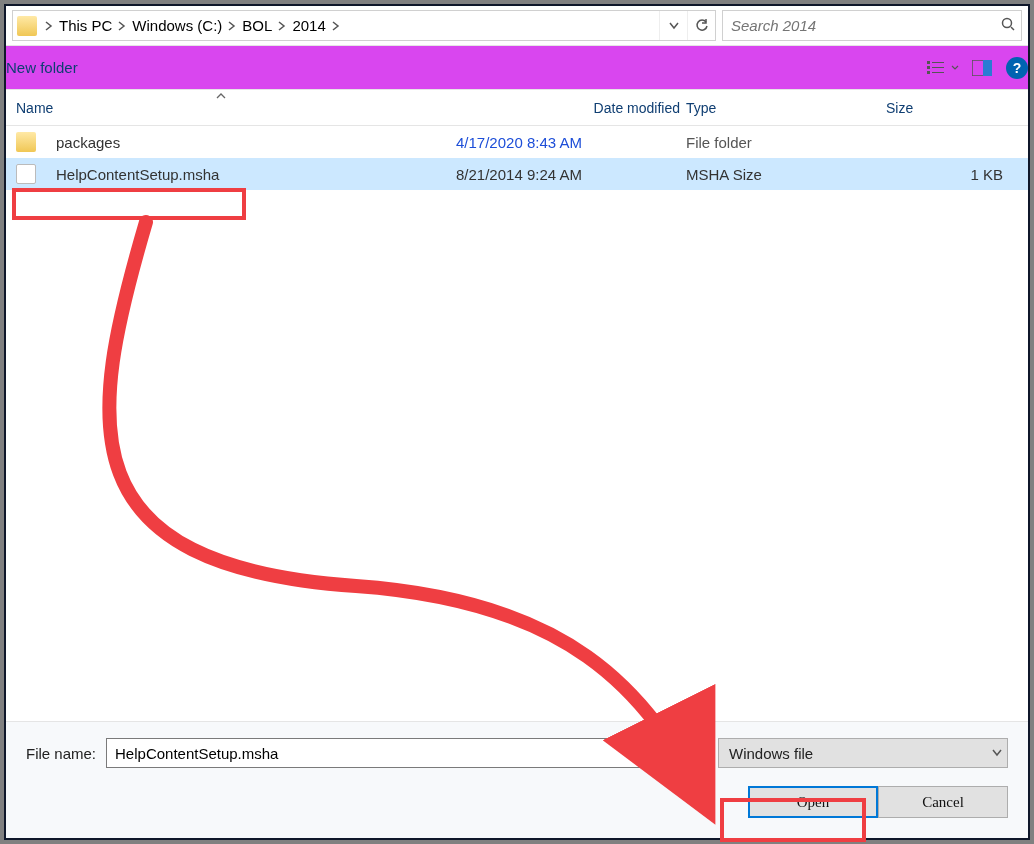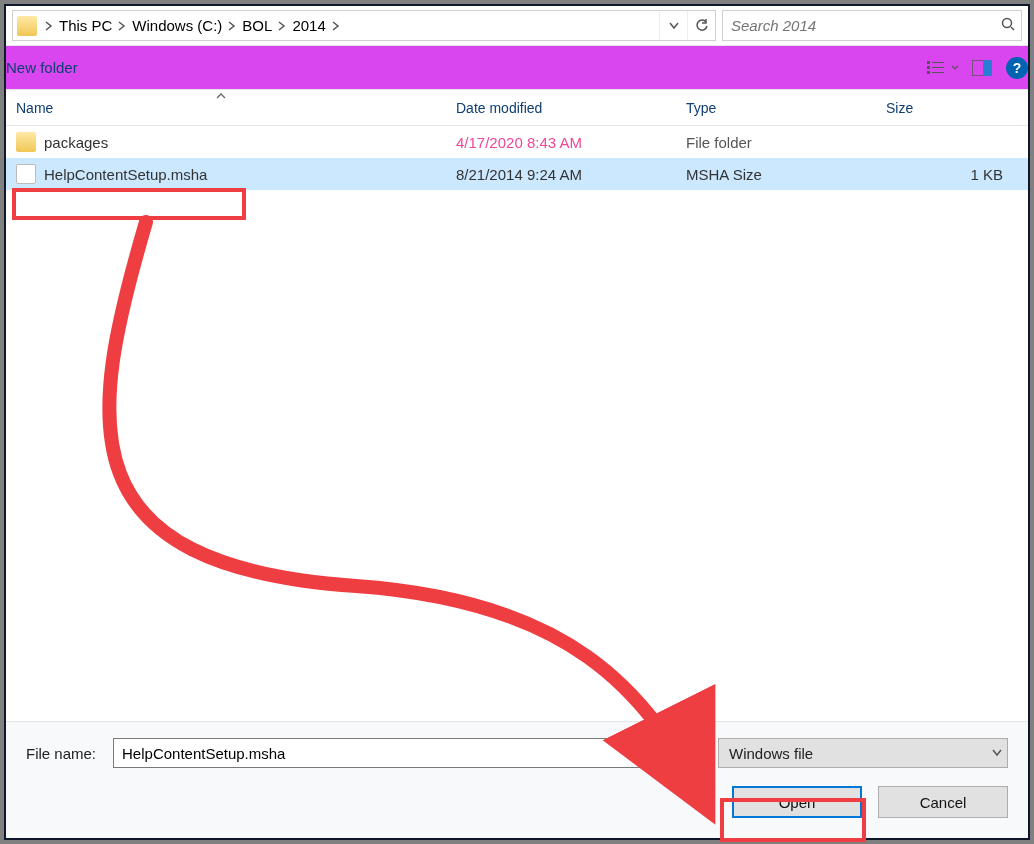--- a/index.html
+++ b/index.html
@@ -130,21 +130,21 @@
     display: flex;
     align-items: center;
     height: 36px;
     border-bottom: 1px solid #e5e5e5;
     color: #0f3e72;
     font-size: 14px;
     padding-left: 10px;
   }
   .col { position: relative; padding-right: 6px; }
   .col-name { width: 440px; }
-  .col-date { width: 230px; }
+  .col-date { width: 230px; text-align: right; }
   .col-type { width: 200px; }
   .col-size { flex: 1; text-align: left; padding-right: 38px; }
   .sort-caret {
     position: absolute;
     top: -10px;
     left: 200px;
     color: #666;
     font-size: 10px;
   }
   
@@ -154,22 +154,22 @@
     background: #fff;
   }
   .filerow {
     display: flex;
     align-items: center;
     height: 32px;
     padding-left: 10px;
     color: #333;
   }
   .filerow.selected { background: #cce8ff; }
-  .filerow .c-name { width: 440px; display: flex; align-items: center; gap: 8px; }
-  .filerow .c-date { width: 230px; color: #ec4899; }
+  .filerow .c-name { width: 440px; display: flex; align-items: center; gap: 20px; }
+  .filerow .c-date { width: 230px; color: #1d4ed8; }
   .filerow .c-type { width: 200px; color: #555; }
   .filerow .c-size { flex: 1; text-align: right; color: #555; padding-right: 25px; }
   .filerow.selected .c-date,
   .filerow.selected .c-type,
   .filerow.selected .c-size { color: #333; }
   .foldericon, .fileicon {
     width: 20px;
     height: 20px;
     display: inline-block;
   }
@@ -187,21 +187,21 @@
     border-top: 1px solid #e5e5e5;
     background: #f7f9fb;
     padding: 16px 20px 20px 20px;
     display: flex;
     flex-direction: column;
     gap: 18px;
   }
   .fnrow {
     display: flex;
     align-items: center;
-    gap: 17px;
+    gap: 10px;
   }
   .fnrow label { color: #222; white-space: nowrap; }
   .fnbox {
     flex: 1;
     border: 1px solid #7a7a7a;
     height: 30px;
     display: flex;
     align-items: center;
     background: #fff;
   }
@@ -226,21 +226,21 @@
     height: 30px;
     display: flex;
     align-items: center;
     background: #e1e1e1;
     padding-left: 10px;
     color: #222;
   }
   .btnrow {
     display: flex;
     justify-content: flex-end;
-    gap: 16px;
+    font-family: Liberation Serif, serif;
   }
   .winbtn {
     width: 130px;
     height: 32px;
     border: 1px solid #adadad;
     background: #e1e1e1;
     display: flex;
     align-items: center;
     justify-content: center;
     color: #111;

